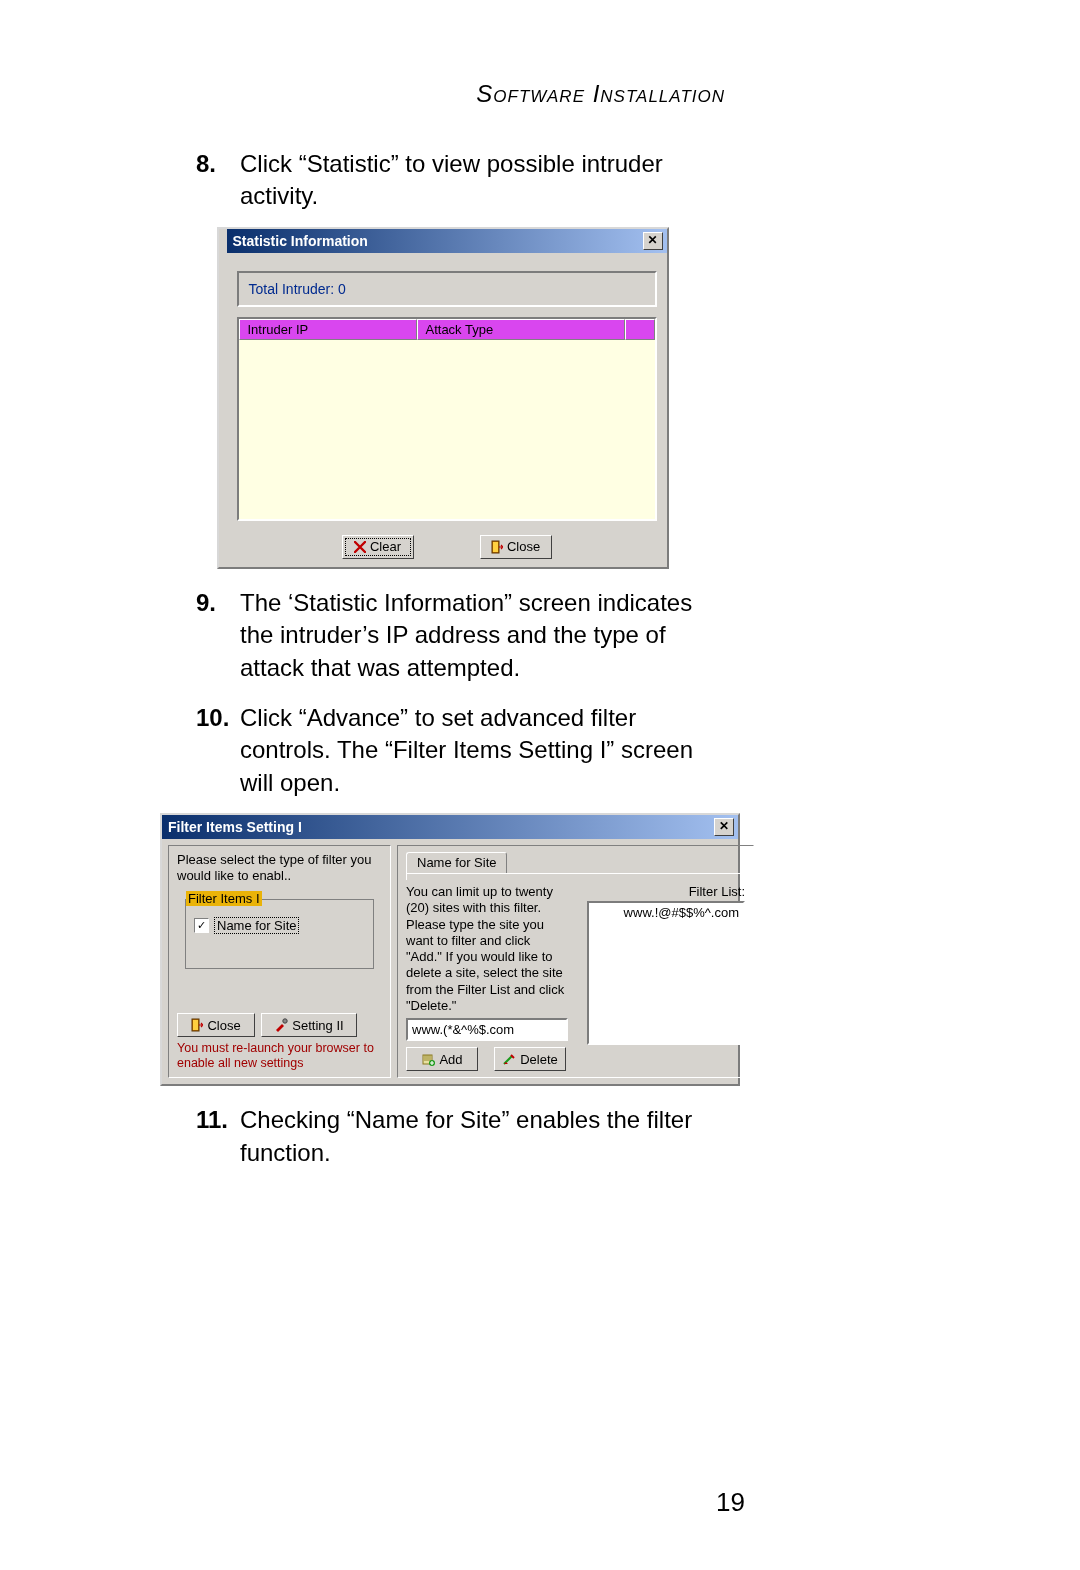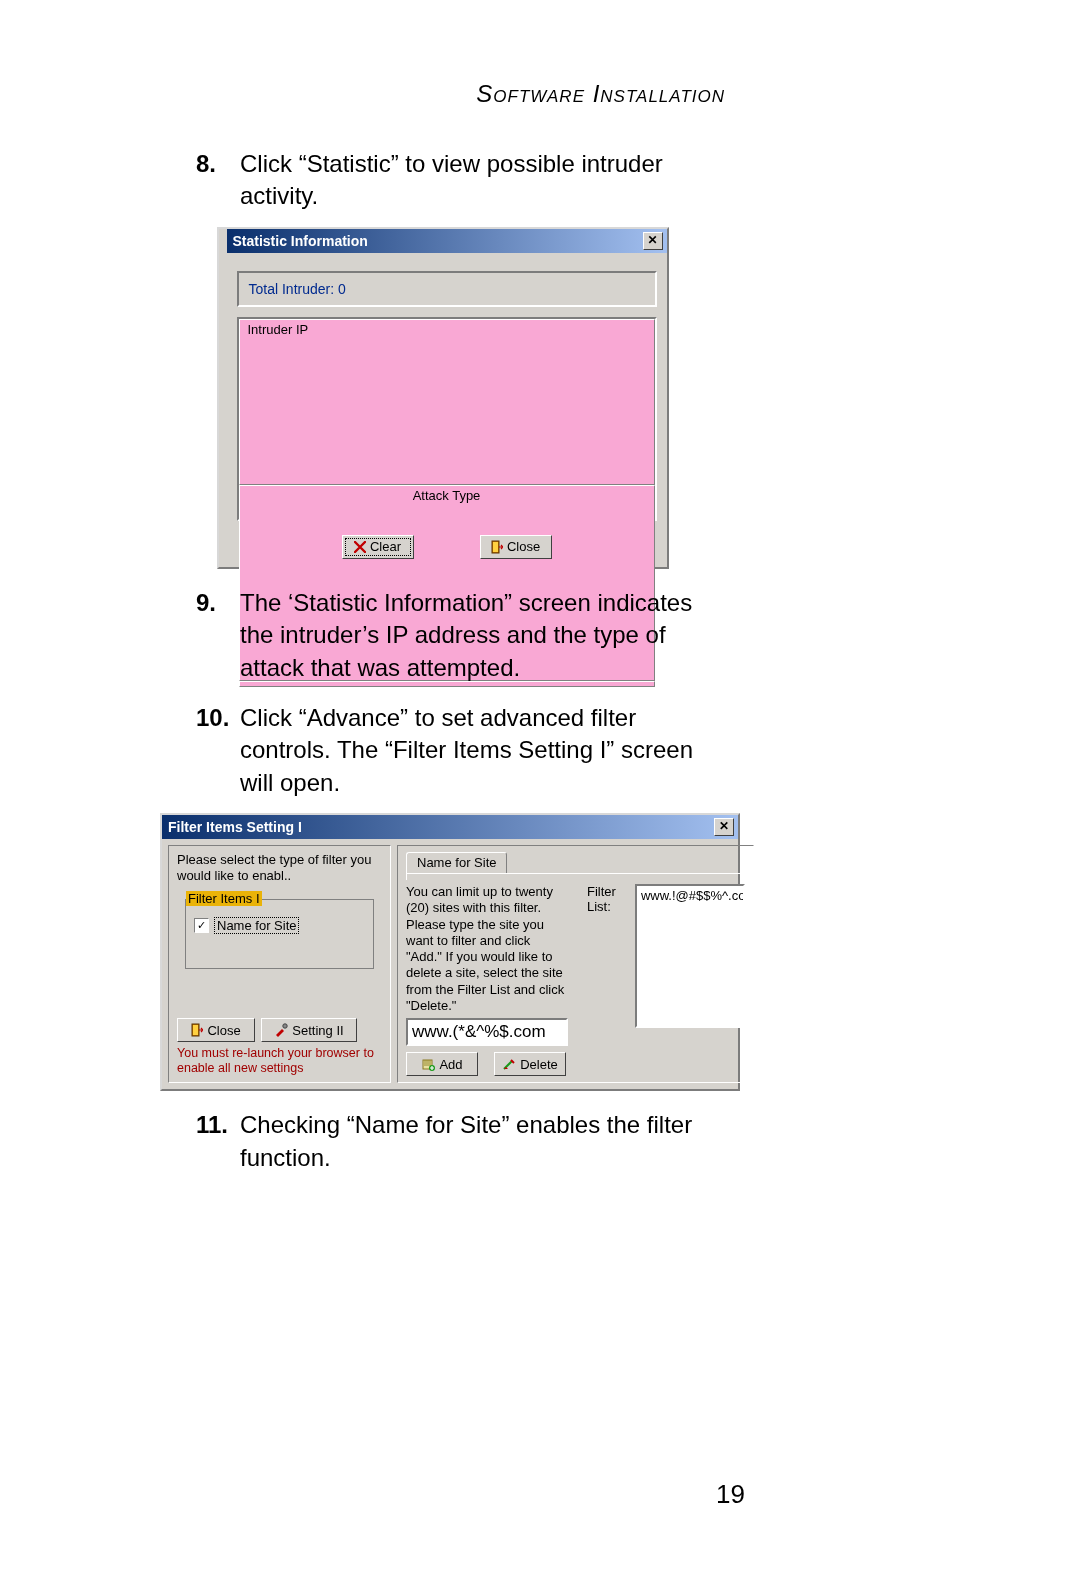--- a/index.html
+++ b/index.html
@@ -34,21 +34,21 @@
   .step-num {
     font-weight: bold;
     min-width: 44px;
   }
   .step-text {
     flex: 1;
   }
   .page-num {
     position: absolute;
     right: 120px;
-    bottom: 60px;
+    bottom: 52px;
     font-size: 26px;
   }
 
   
   .dialog-shell {
     border: 2px solid #7c7c7c;
     border-top-color: #d8d8d8;
     border-left-color: #d8d8d8;
     background: #d6d3ce;
     margin: 12px auto 10px auto;
@@ -104,32 +104,31 @@
     border-right-color: #fff;
     border-bottom-color: #fff;
     margin-top: 10px;
     background: #ffffe3;
     height: 200px;
     display: flex;
     flex-direction: column;
   }
   .lv-header {
     display: flex;
-    background: #f9a8d4;
-    flex-direction: column;
+    background: #d946ef;
   }
   .lv-col {
     border: 1px solid #fff;
     border-right-color: #808080;
     border-bottom-color: #808080;
     padding: 2px 8px;
     font-size: 13px;
   }
   .lv-c1 { flex: 0 0 160px; }
-  .lv-c2 { flex: 0 0 190px; text-align: center; }
+  .lv-c2 { flex: 0 0 190px; text-align: left; }
   .lv-c3 { flex: 1; }
   .d1-btnrow {
     display: flex;
     justify-content: center;
     gap: 66px;
     margin-top: 14px;
   }
   .win-btn {
     min-width: 72px;
     height: 24px;
@@ -265,42 +264,43 @@
     gap: 19px;
   }
   .d2-right-desc {
     flex: 1;
     font-size: 13px;
     line-height: 1.25;
   }
   .filter-list-side {
     flex: 0 0 158px;
     display: flex;
-    flex-direction: row;
+    flex-direction: column;
+    text-align: right;
   }
   .filter-list-label {
     font-size: 13px;
     margin-bottom: 2px;
   }
   .filter-list-box {
     border: 2px solid #7c7c7c;
     border-right-color: #fff;
     border-bottom-color: #fff;
     background: #fff;
     height: 136px;
     font-size: 13px;
     padding: 2px 4px;
     overflow: hidden;
   }
   .text-input {
     border: 2px solid #7c7c7c;
     border-right-color: #fff;
     border-bottom-color: #fff;
     background: #fff;
-    font-size: 17px;
+    font-size: 13px;
     padding: 2px 4px;
     margin-top: 4px;
     width: 150px;
   }
   .d2-right-btns {
     display: flex;
     gap: 16px;
     margin-top: 6px;
   }
   .ic-add { width:14px; height:14px; }

